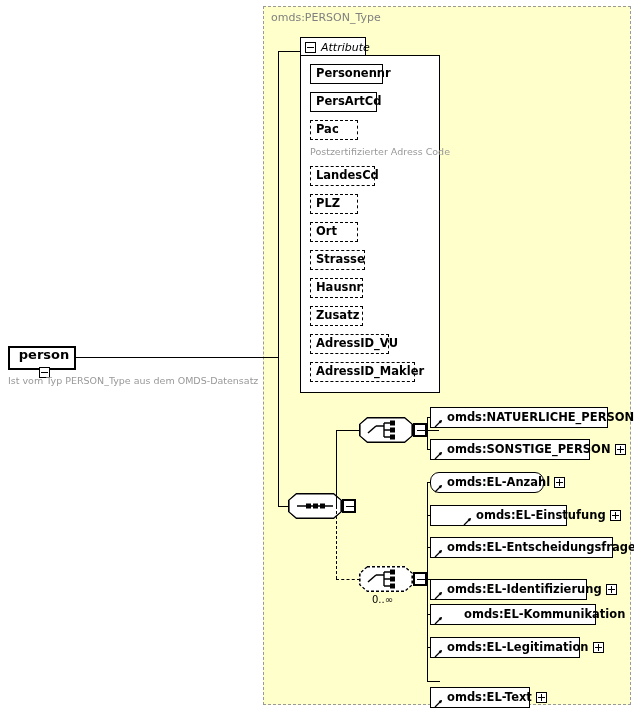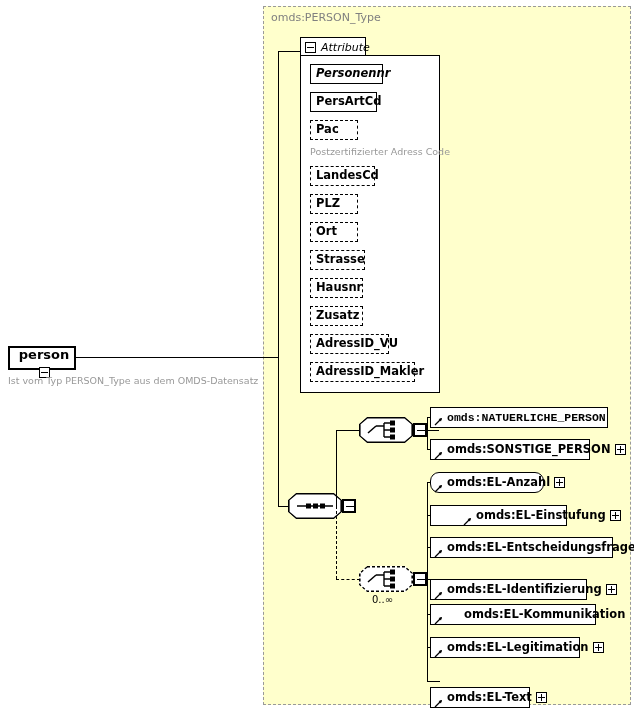--- a/index.html
+++ b/index.html
@@ -189,21 +189,21 @@
   <div class="ln v" style="left:278px;top:51px;height:455px;"></div>
   <div class="ln h" style="left:278px;top:51px;width:22px;"></div>
   <div class="ln h" style="left:278px;top:506px;width:17px;"></div>
 
   <div class="attr-tab" style="left:300px;top:37px;width:66px;height:19px;">
     <span class="pm"></span>
     <span class="attr-tab-text">Attribute</span>
   </div>
   <div class="attr-box" style="left:300px;top:55px;width:140px;height:338px;"></div>
 
-  <div class="node solid" style="left:310px;top:64px;width:73px;font-style:italic;">
+  <div class="node solid" style="left:310px;top:64px;width:73px;">
     <span class="shadow"></span>
     <span class="shadow-r"></span>
     <span class="node-label">Personennr</span>
   </div>
 
   <div class="node solid" style="left:310px;top:92px;width:67px;">
     <span class="shadow"></span>
     <span class="shadow-r"></span>
     <span class="node-label">PersArtCd</span>
   </div>
@@ -300,21 +300,21 @@
       </svg>
     </span>
     <span class="pm"></span>
   </div>
 
   <div class="ln h" style="left:427px;top:430px;width:12px;"></div>
   <div class="ln v" style="left:427px;top:417px;height:32px;"></div>
   <div class="ln h" style="left:427px;top:417px;width:13px;"></div>
   <div class="ln h" style="left:427px;top:449px;width:13px;"></div>
 
-  <div class="elem" style="left:430px;top:407px;width:178px;font-family:Liberation Mono, monospace;">
+  <div class="elem" style="left:430px;top:407px;width:178px;">
     <span class="shadow"></span>
     <span class="shadow-r"></span>
     <span class="refarrow">
       <svg width="9" height="9" viewBox="0 0 9 9" aria-hidden="true">
         <path d="M1,8 L7.5,1.5" stroke="#000" stroke-width="1.3"></path>
         <path d="M8,1 L4.6,2 L7,4.4 Z" fill="#000"></path>
       </svg>
     </span>
     <span class="elem-label">omds:NATUERLICHE_PERSON</span>
 

